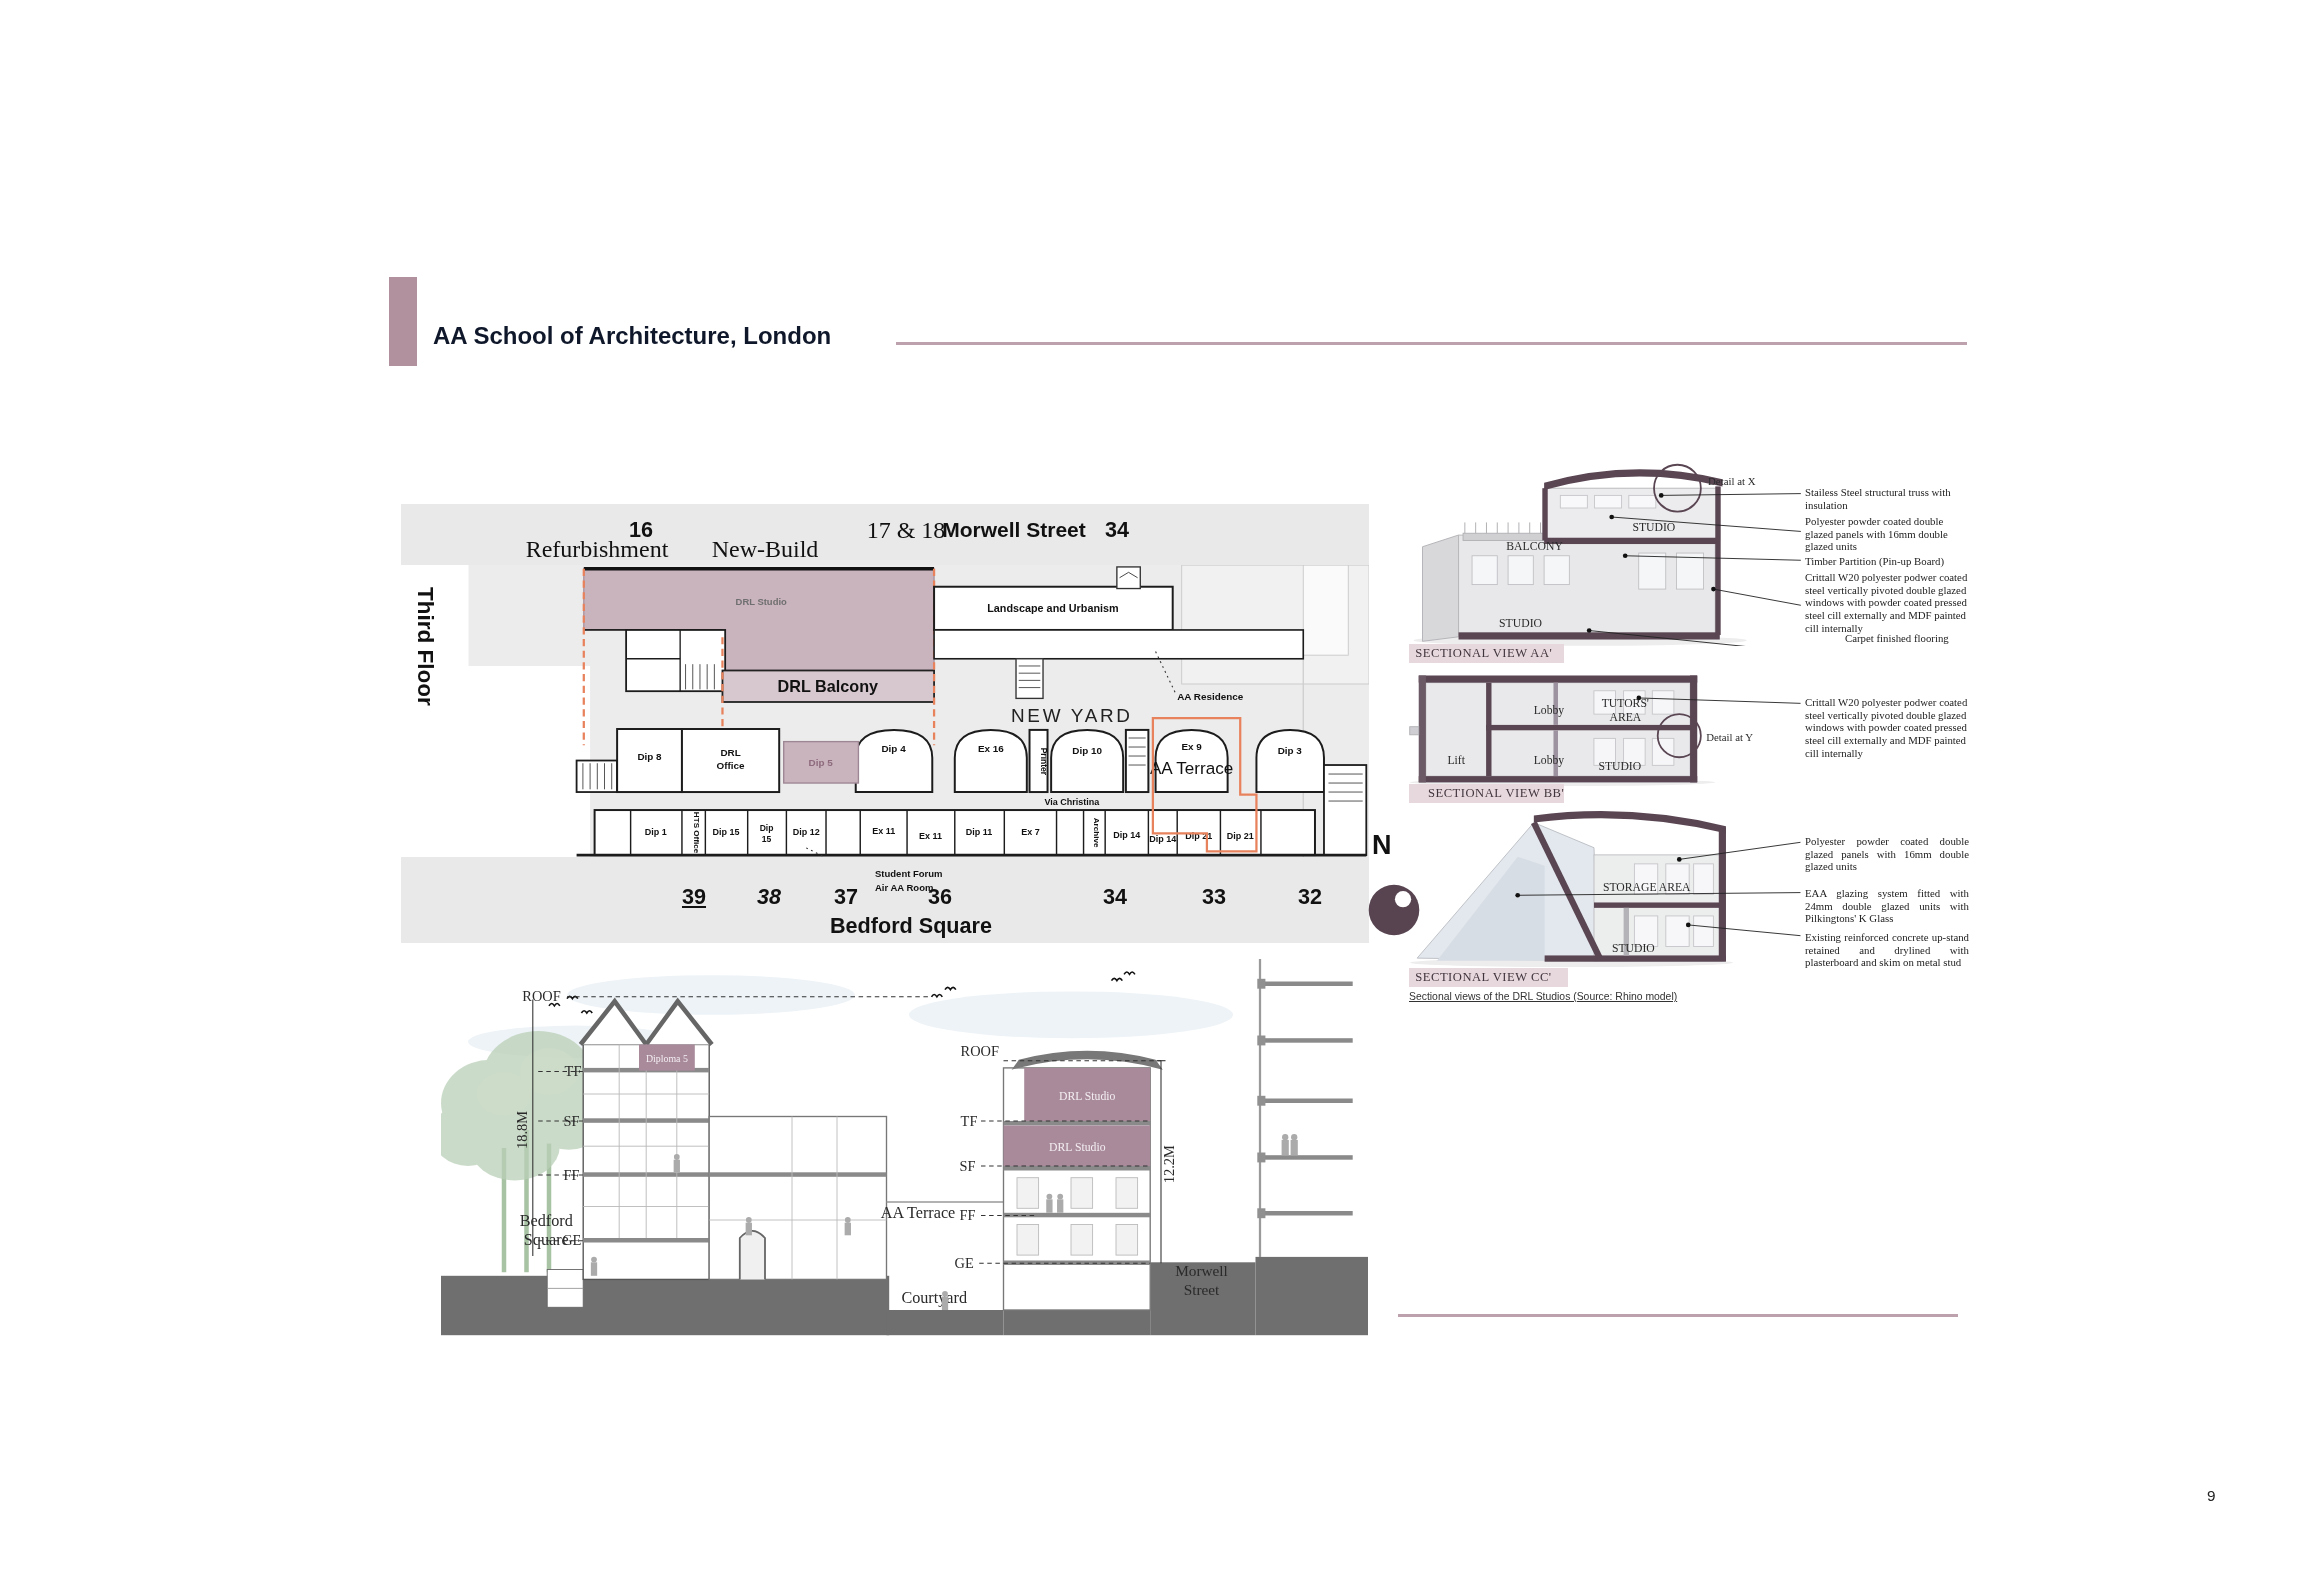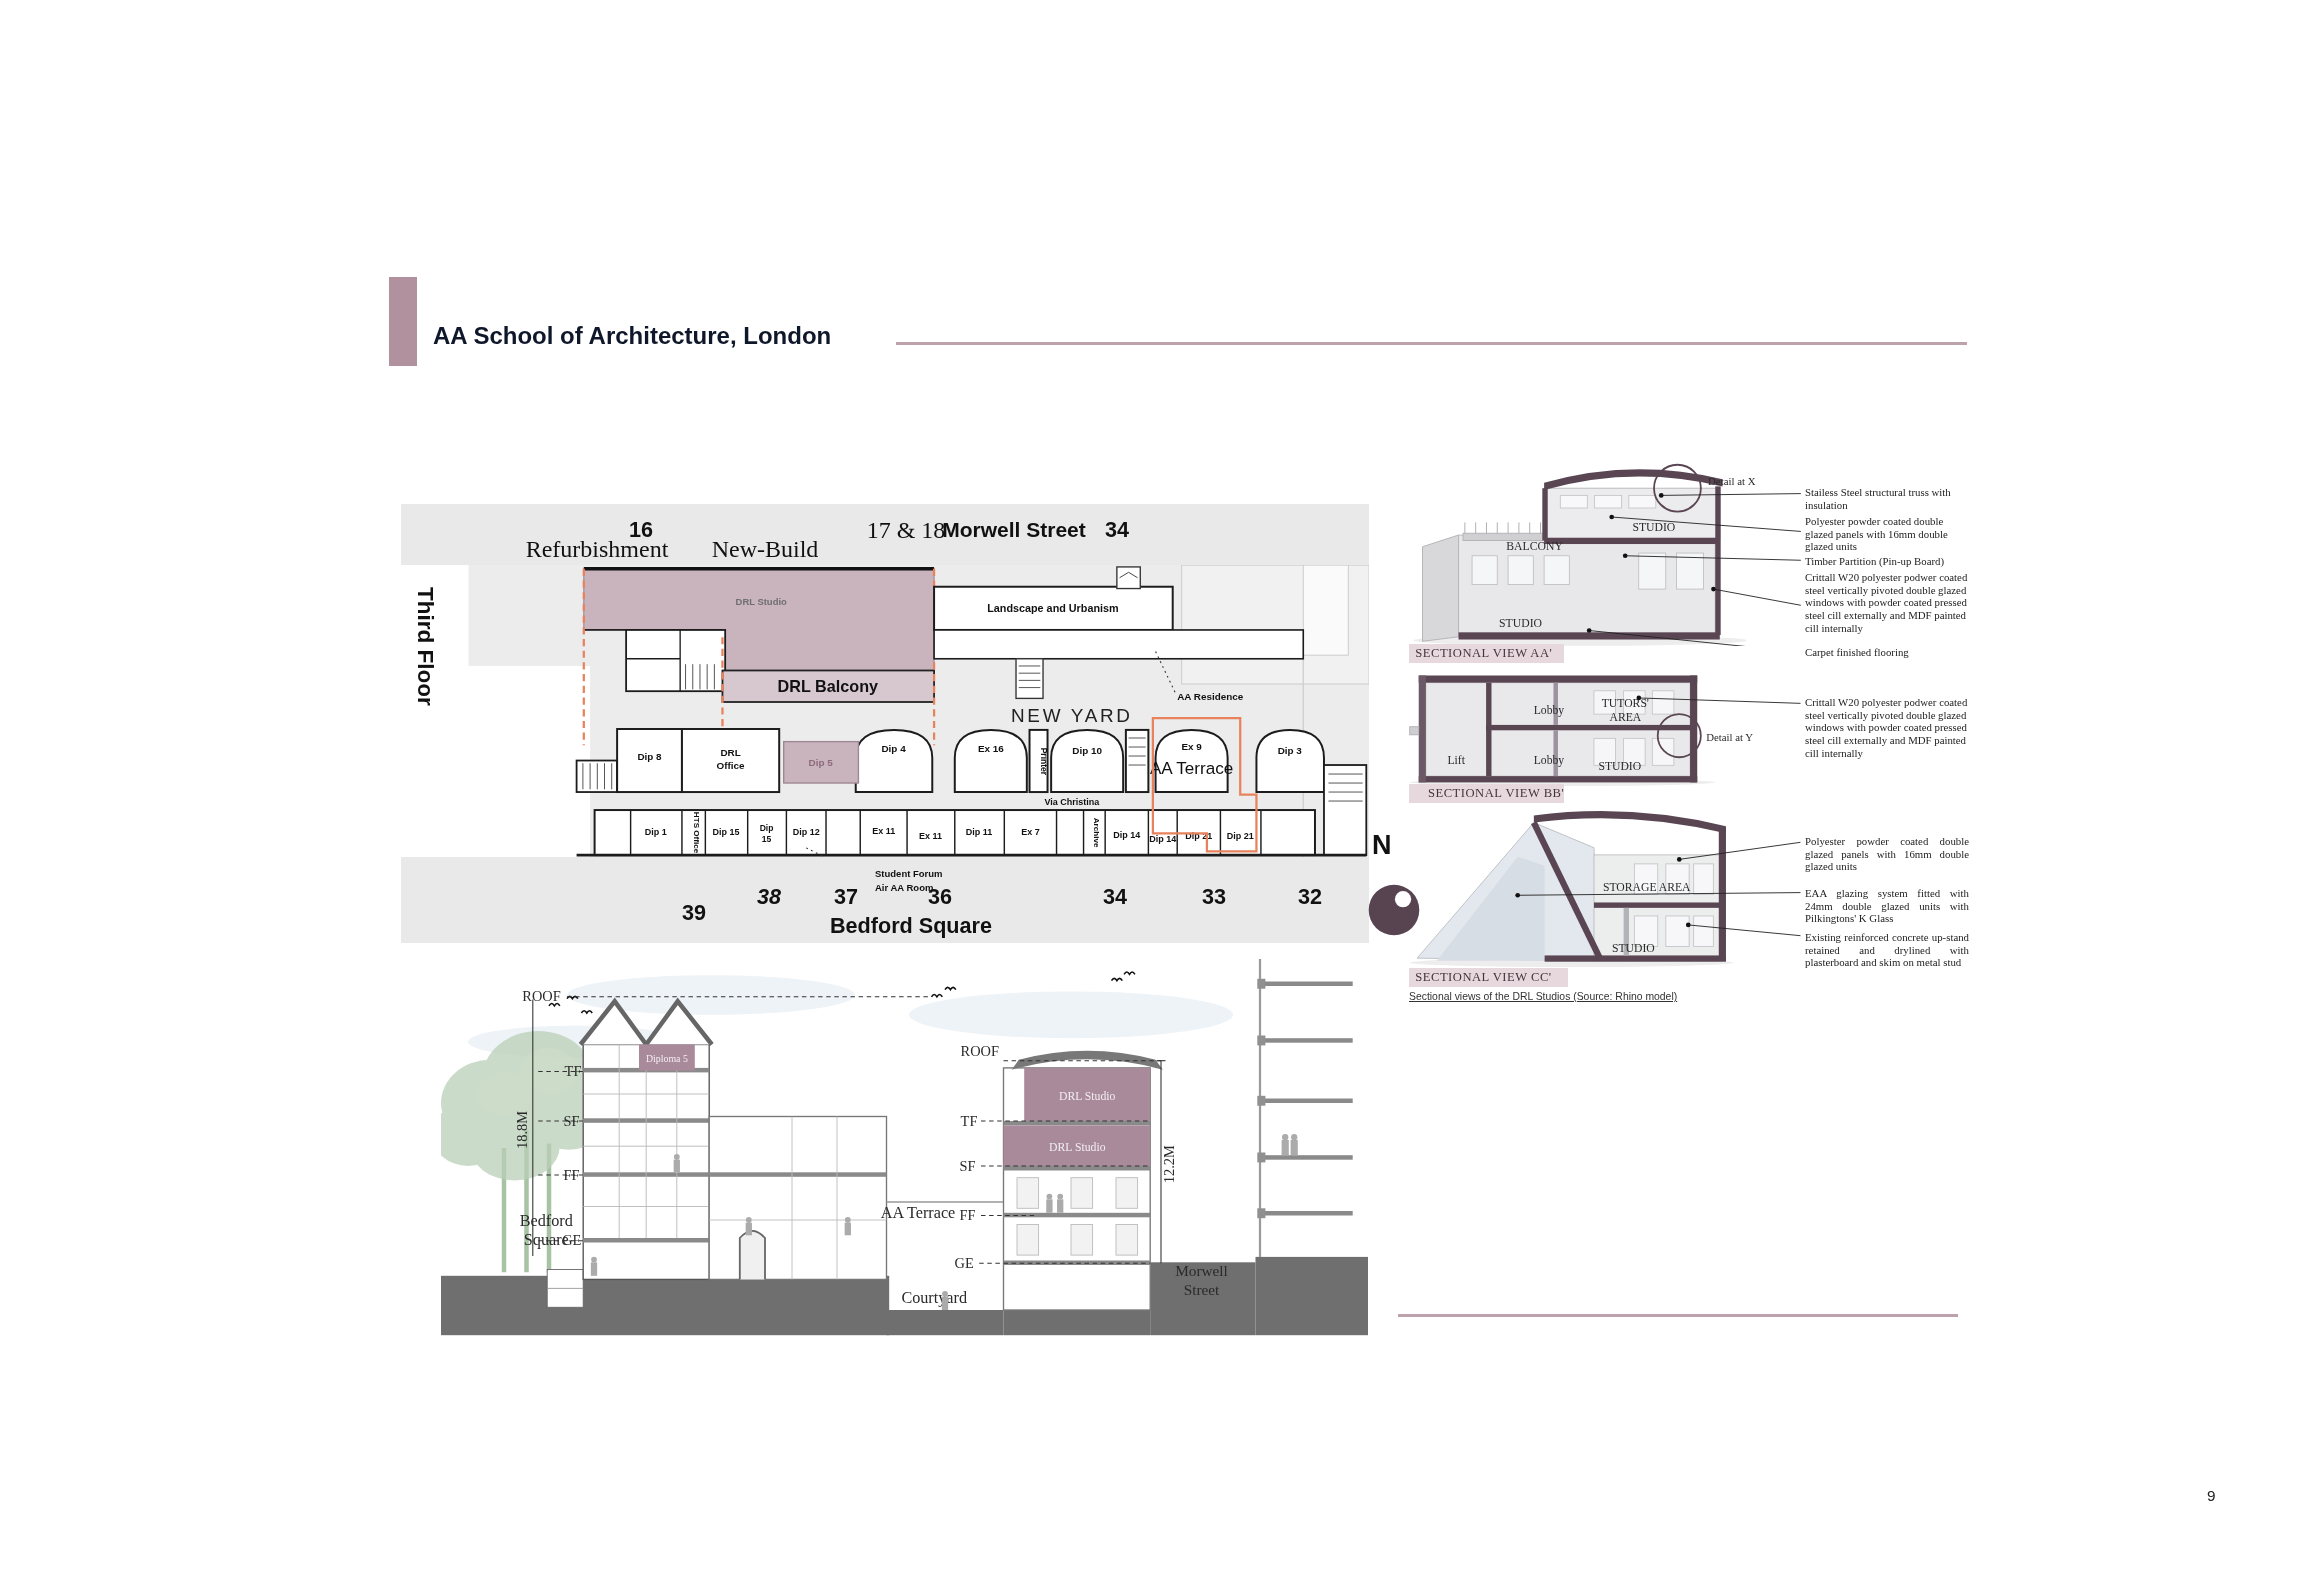--- a/index.html
+++ b/index.html
@@ -162,21 +162,21 @@
 
     <rect x="1025" y="222" width="47" height="100" fill="#fff" stroke="#1c1c1c" stroke-width="2"></rect>
     <path d="M1030 232 H1068 M1030 242 H1068 M1030 252 H1068 M1030 262 H1068" stroke="#444" stroke-width="1"></path>
     <line x1="195" y1="322" x2="1072" y2="322" stroke="#1c1c1c" stroke-width="3"></line>
 
     <path d="M835 170 H932 V255 H950 V318 H895 V298 H835 Z" fill="none" stroke="#e8825c" stroke-width="2.5"></path>
     <line x1="450" y1="314" x2="468" y2="323" stroke="#333" stroke-width="1.2" stroke-dasharray="2 4"></line>
   </svg>
 
   <div class="abs band bandbot">
-    <span class="bl bnum" style="left:293px;top:43px;">39</span>
+    <span class="bl bnum" style="left:293px;top:27px;text-decoration:underline;">39</span>
     <span class="bl bnum" style="left:368px;top:27px;font-style:italic;">38</span>
     <span class="bl bnum" style="left:445px;top:27px;">37</span>
     <span class="bl bnum" style="left:539px;top:27px;">36</span>
     <span class="bl bnum" style="left:714px;top:27px;">34</span>
     <span class="bl bnum" style="left:813px;top:27px;">33</span>
     <span class="bl bnum" style="left:909px;top:27px;">32</span>
     <span class="bl bsans" style="left:510px;top:56px;font-size:21.6px;">Bedford Square</span>
   </div>
 
   <div class="abs callout">
@@ -228,21 +228,21 @@
       </g>
       <text x="108" y="99" font-size="13" class="srf">BALCONY</text>
       <text x="248" y="78" font-size="13" class="srf">STUDIO</text>
       <text x="100" y="184" font-size="13" class="srf">STUDIO</text>
       <text x="332" y="26" font-size="12" class="srf">Detail at X</text>
     </svg>
     <div class="ann" style="top:25px;">Stailess Steel structural truss with insulation</div>
     <div class="ann" style="top:54px;">Polyester powder coated double glazed panels with 16mm double glazed units</div>
     <div class="ann" style="top:94px;">Timber Partition (Pin-up Board)</div>
     <div class="ann" style="top:110px;">Crittall W20 polyester podwer coated steel vertically pivoted double glazed windows with powder coated pressed steel cill externally and MDF painted cill internally</div>
-    <div class="ann" style="top:185px;">Carpet finished flooring</div>
+    <div class="ann" style="top:171px;margin-left:40px;">Carpet finished flooring</div>
   </div>
   <div class="abs cap" style="left:1409px;top:644px;width:149px;">SECTIONAL VIEW AA'</div>
 
   <div class="abs viewbox" style="left:1409px;top:671px;width:563px;height:113px;">
     <svg width="563" height="115" viewBox="0 0 625 128" style="position:absolute;left:0;top:0;">
       <ellipse cx="170" cy="124" rx="170" ry="4" fill="#ededee"></ellipse>
       <rect x="18" y="13" width="294" height="104" fill="#e9e9eb" stroke="#c2c2c6"></rect>
       <rect x="10" y="5" width="310" height="8" fill="#5a4653"></rect>
       <rect x="10" y="117" width="310" height="7" fill="#5a4653"></rect>
       <rect x="312" y="5" width="8" height="119" fill="#5a4653"></rect>

